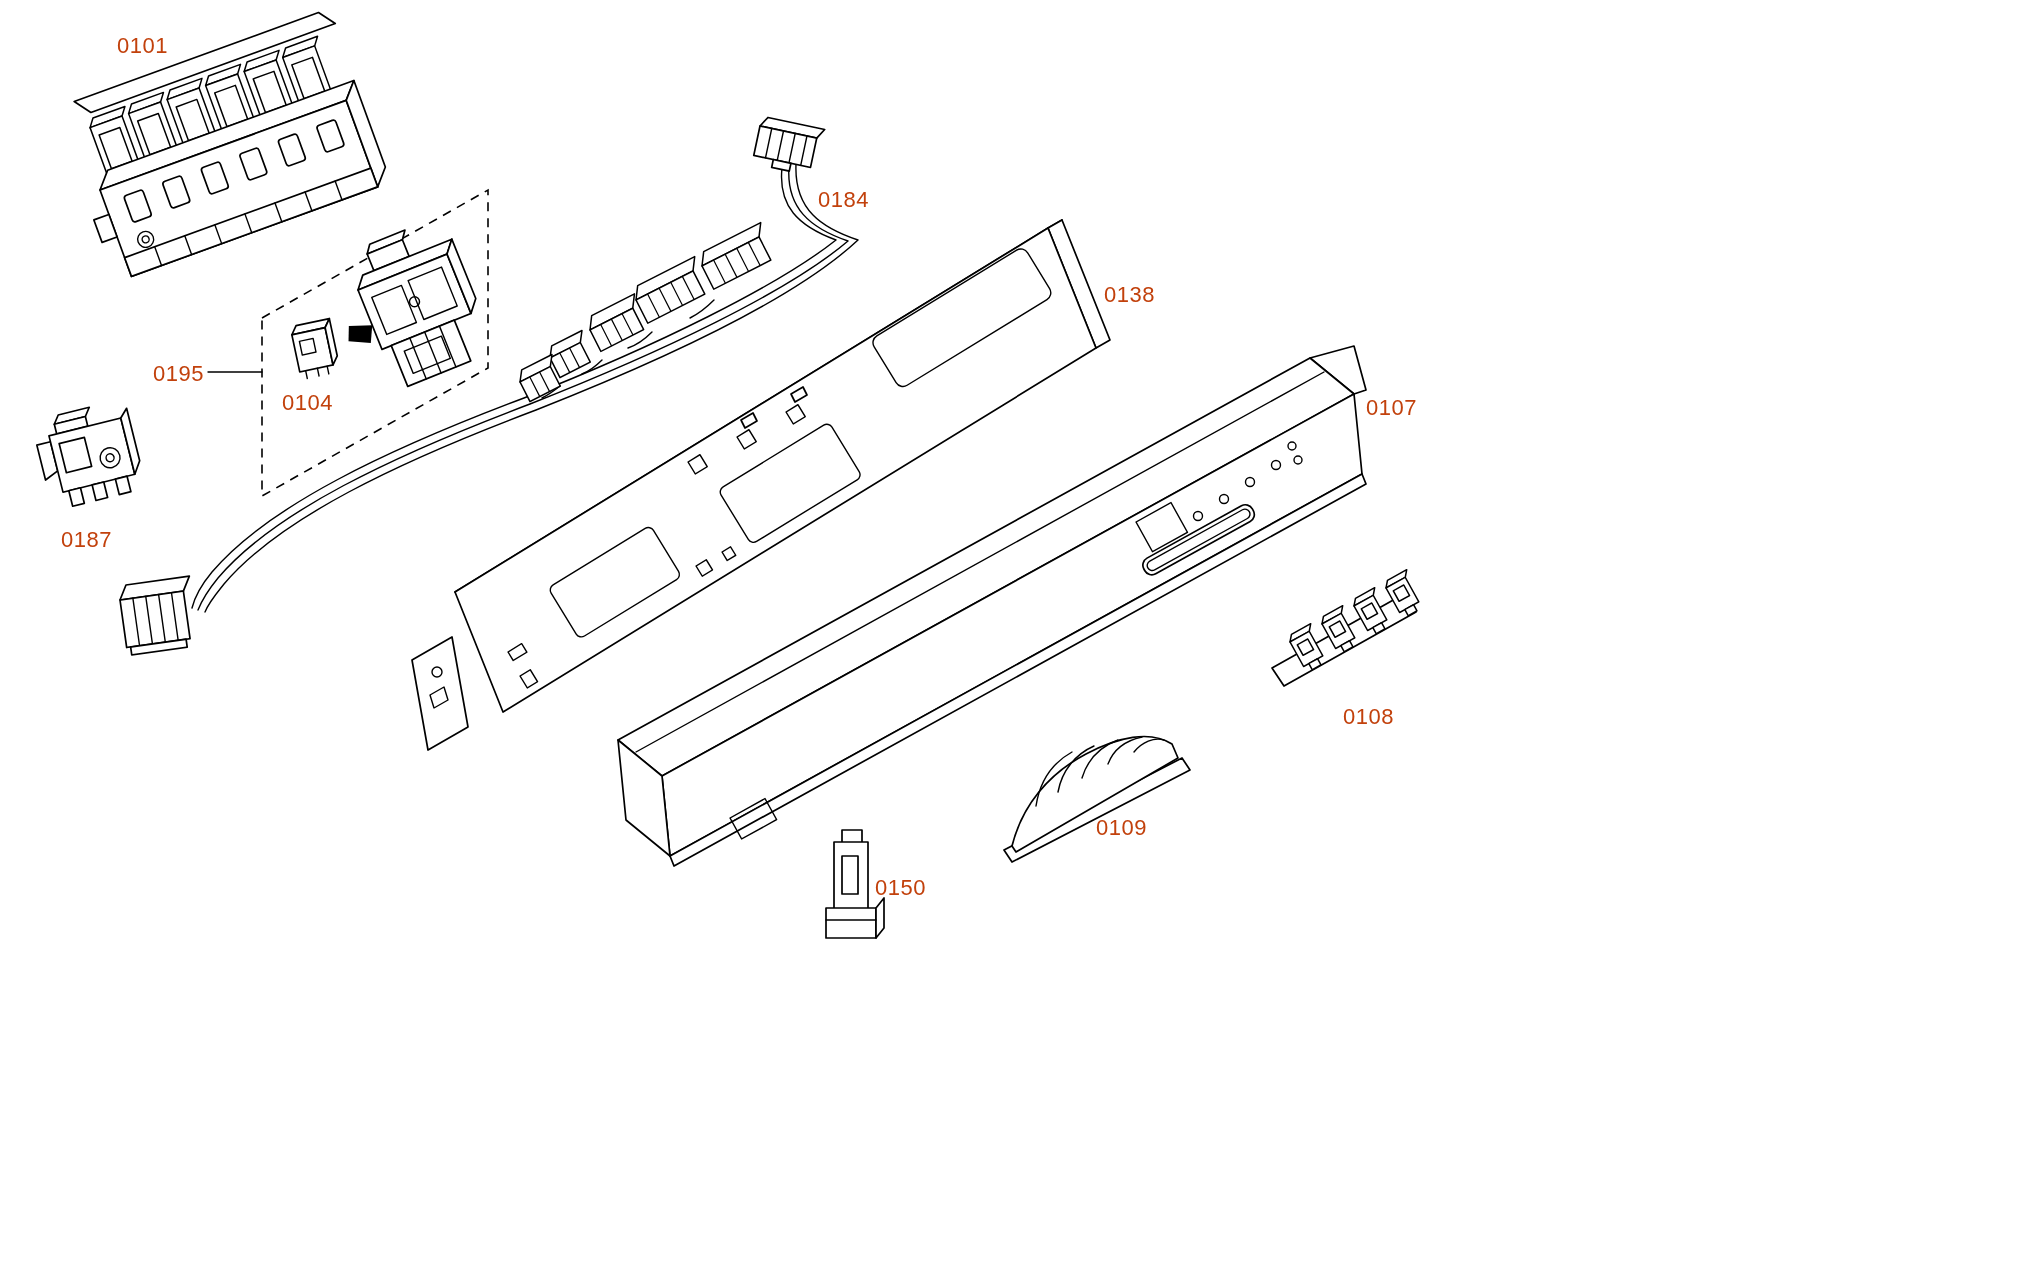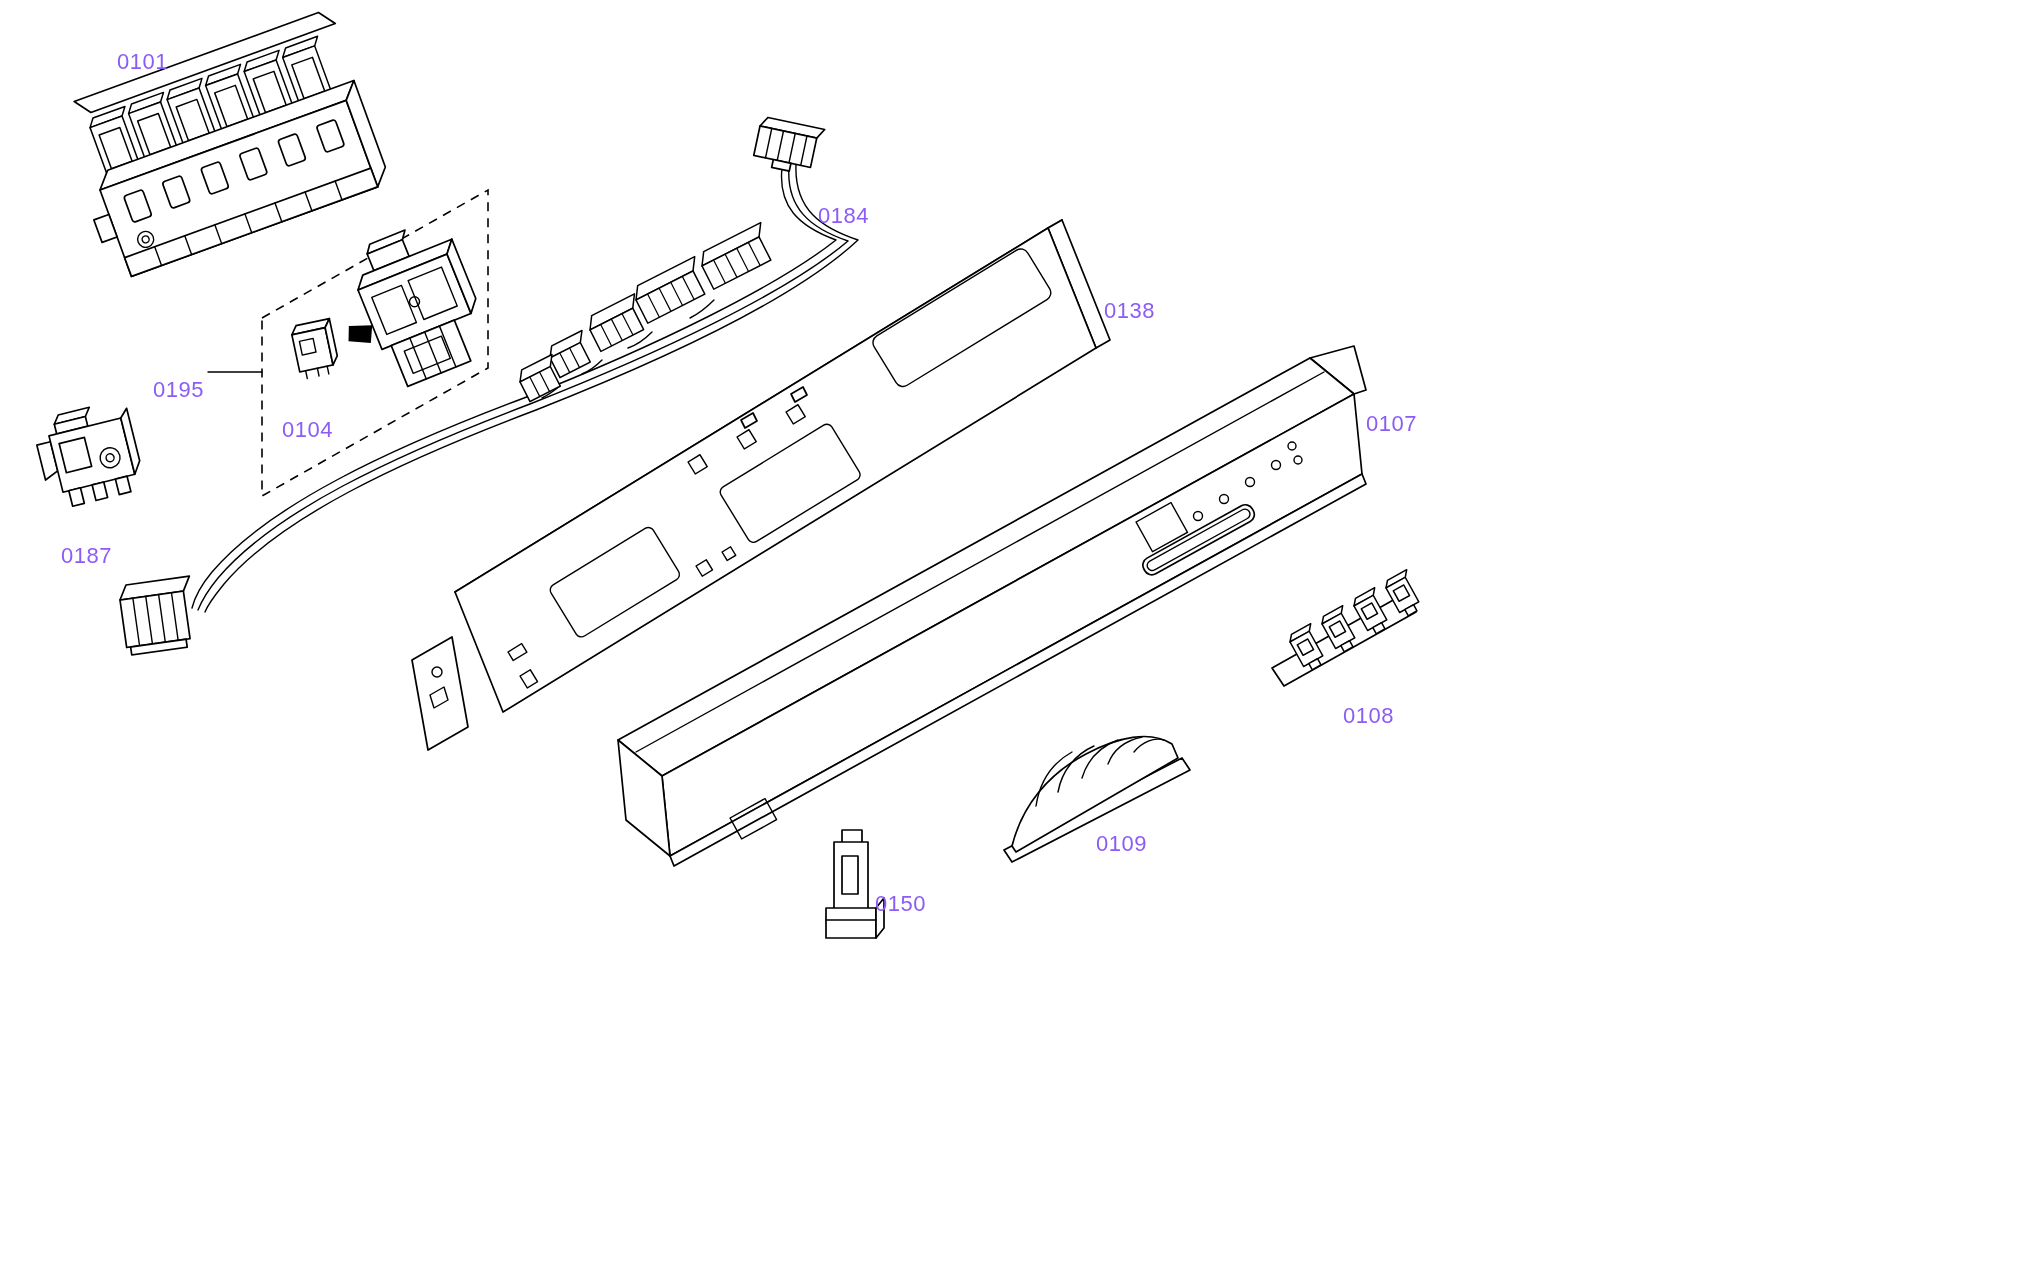--- a/index.html
+++ b/index.html
@@ -7,24 +7,23 @@
     position:relative;
     width:2043px;height:1264px;
     background:#fff;
     font-family:"Liberation Sans",sans-serif;
     overflow:hidden;
   }
   .stage svg{position:absolute;left:0;top:0;}
   .part-label{
     position:absolute;
     font-size:22px;
-    color:#8b5cf6;
+    color:#c2410c;
     letter-spacing:.5px;
     white-space:nowrap;
-    margin-top:16px;
   }
   
   .s1{fill:#fff;stroke:#000;stroke-width:1.7;stroke-linejoin:round;}
   .s2{fill:none;stroke:#000;stroke-width:1.4;stroke-linejoin:round;stroke-linecap:round;}
   .sd{fill:none;stroke:#000;stroke-width:1.6;stroke-dasharray:9 7;}
   .sb{fill:#000;stroke:none;}
   #relay101 polygon,#relay101 rect,
   #plugL polygon,#plugL rect,#plugM polygon,#plugM rect,#plugS polygon,#plugS rect,
   #btn polygon,#btn rect{fill:#fff;stroke:#000;stroke-width:1.5;stroke-linejoin:round;}
   #plugL path,#plugM path,#plugS path{fill:none;stroke:#000;stroke-width:1.2;}
@@ -244,21 +243,21 @@
     <rect class="s1" x="842" y="856" width="16" height="38"></rect>
     <rect class="s1" x="826" y="908" width="50" height="30"></rect>
     <polygon class="s1" points="876,908 884,898 884,928 876,938"></polygon>
     <line class="s2" x1="826" y1="920" x2="876" y2="920"></line>
   </g>
 </svg>
 
 <div class="part-label" style="left:117px;top:33px">0101</div>
 <div class="part-label" style="left:61px;top:527px">0187</div>
 <div class="part-label" style="left:153px;top:361px">0195</div>
-<div class="part-label" style="left:282px;top:401px">0104</div>
+<div class="part-label" style="left:282px;top:390px">0104</div>
 <div class="part-label" style="left:818px;top:187px">0184</div>
 <div class="part-label" style="left:1104px;top:282px">0138</div>
 <div class="part-label" style="left:1366px;top:395px">0107</div>
-<div class="part-label" style="left:1343px;top:687px">0108</div>
+<div class="part-label" style="left:1343px;top:704px">0108</div>
 <div class="part-label" style="left:1096px;top:815px">0109</div>
 <div class="part-label" style="left:875px;top:875px">0150</div>
 
 </div>
 
 </body></html>

